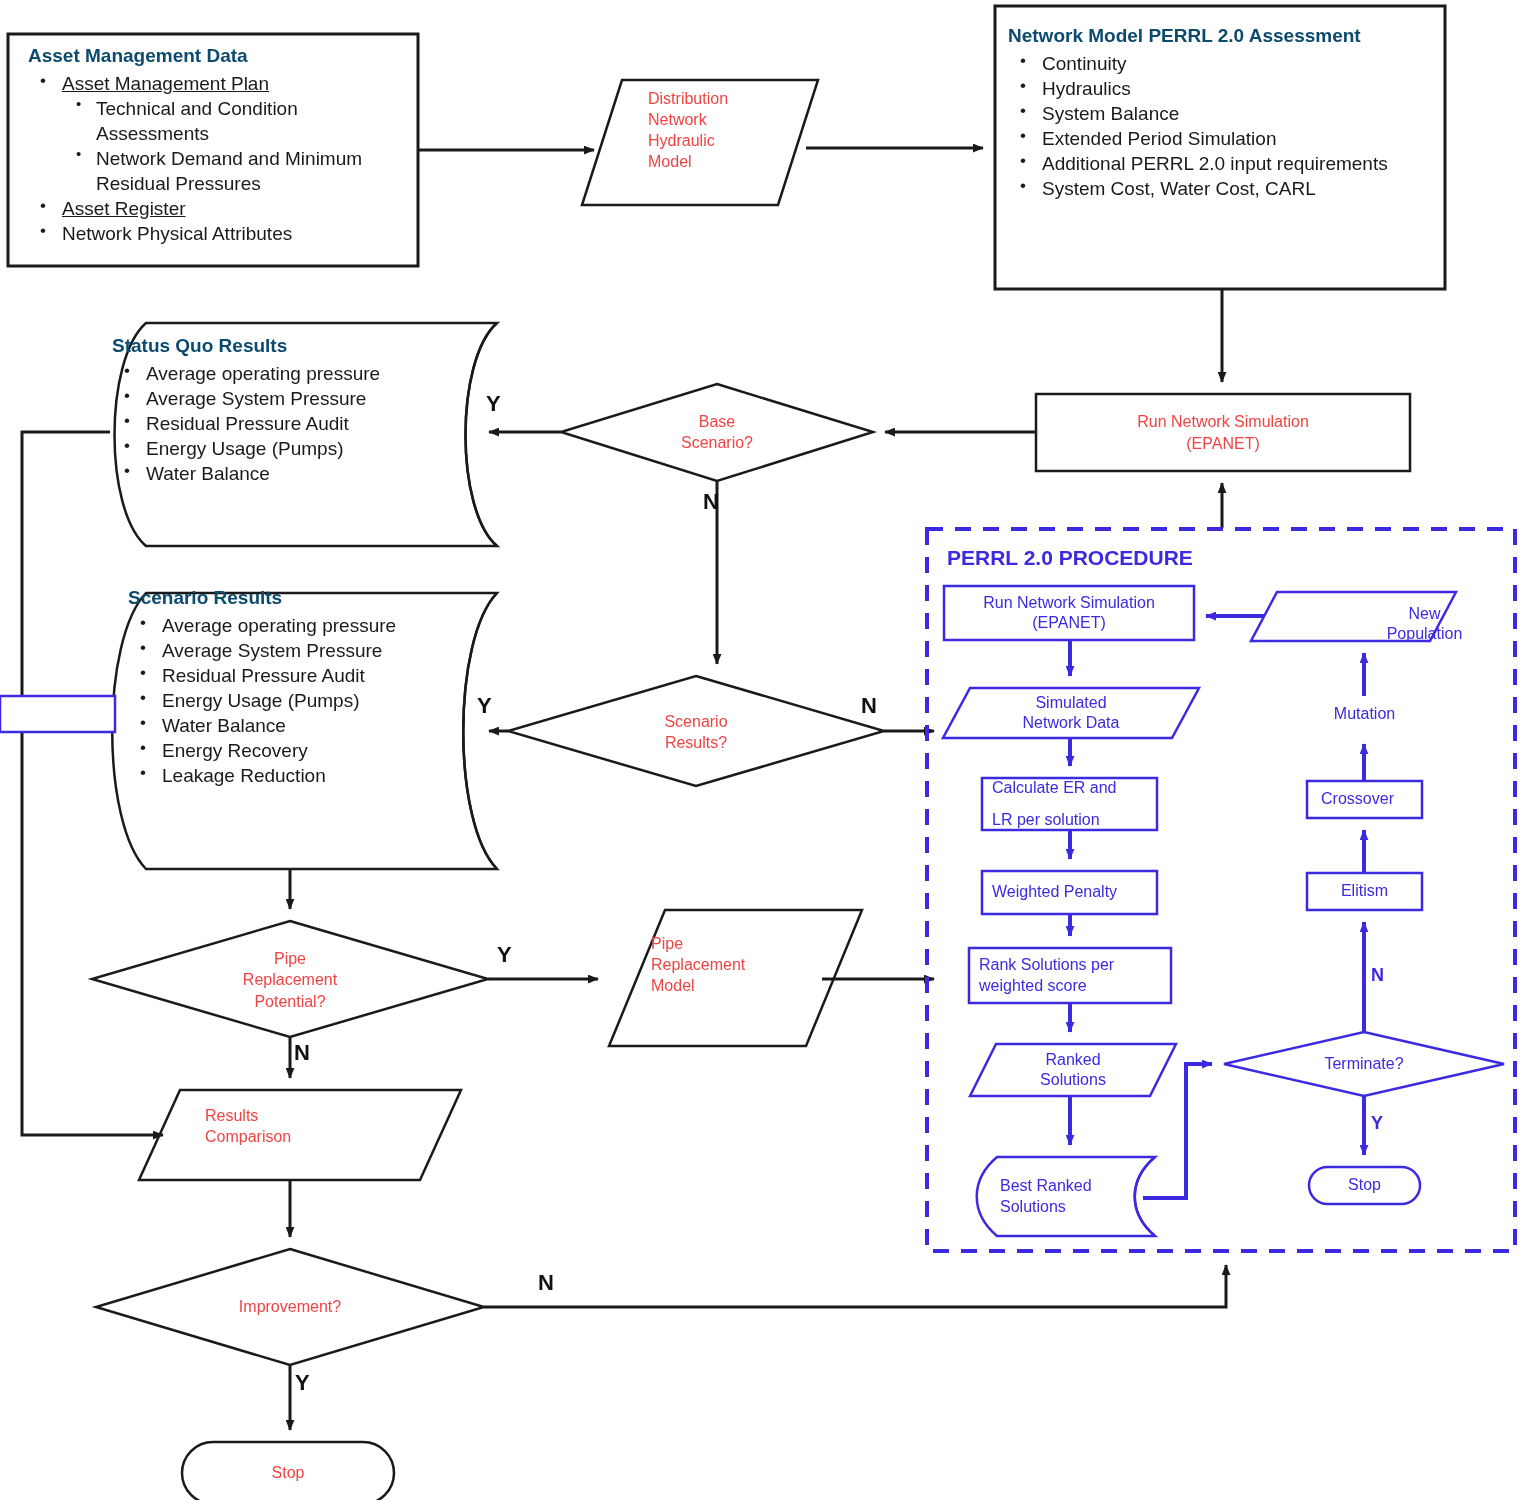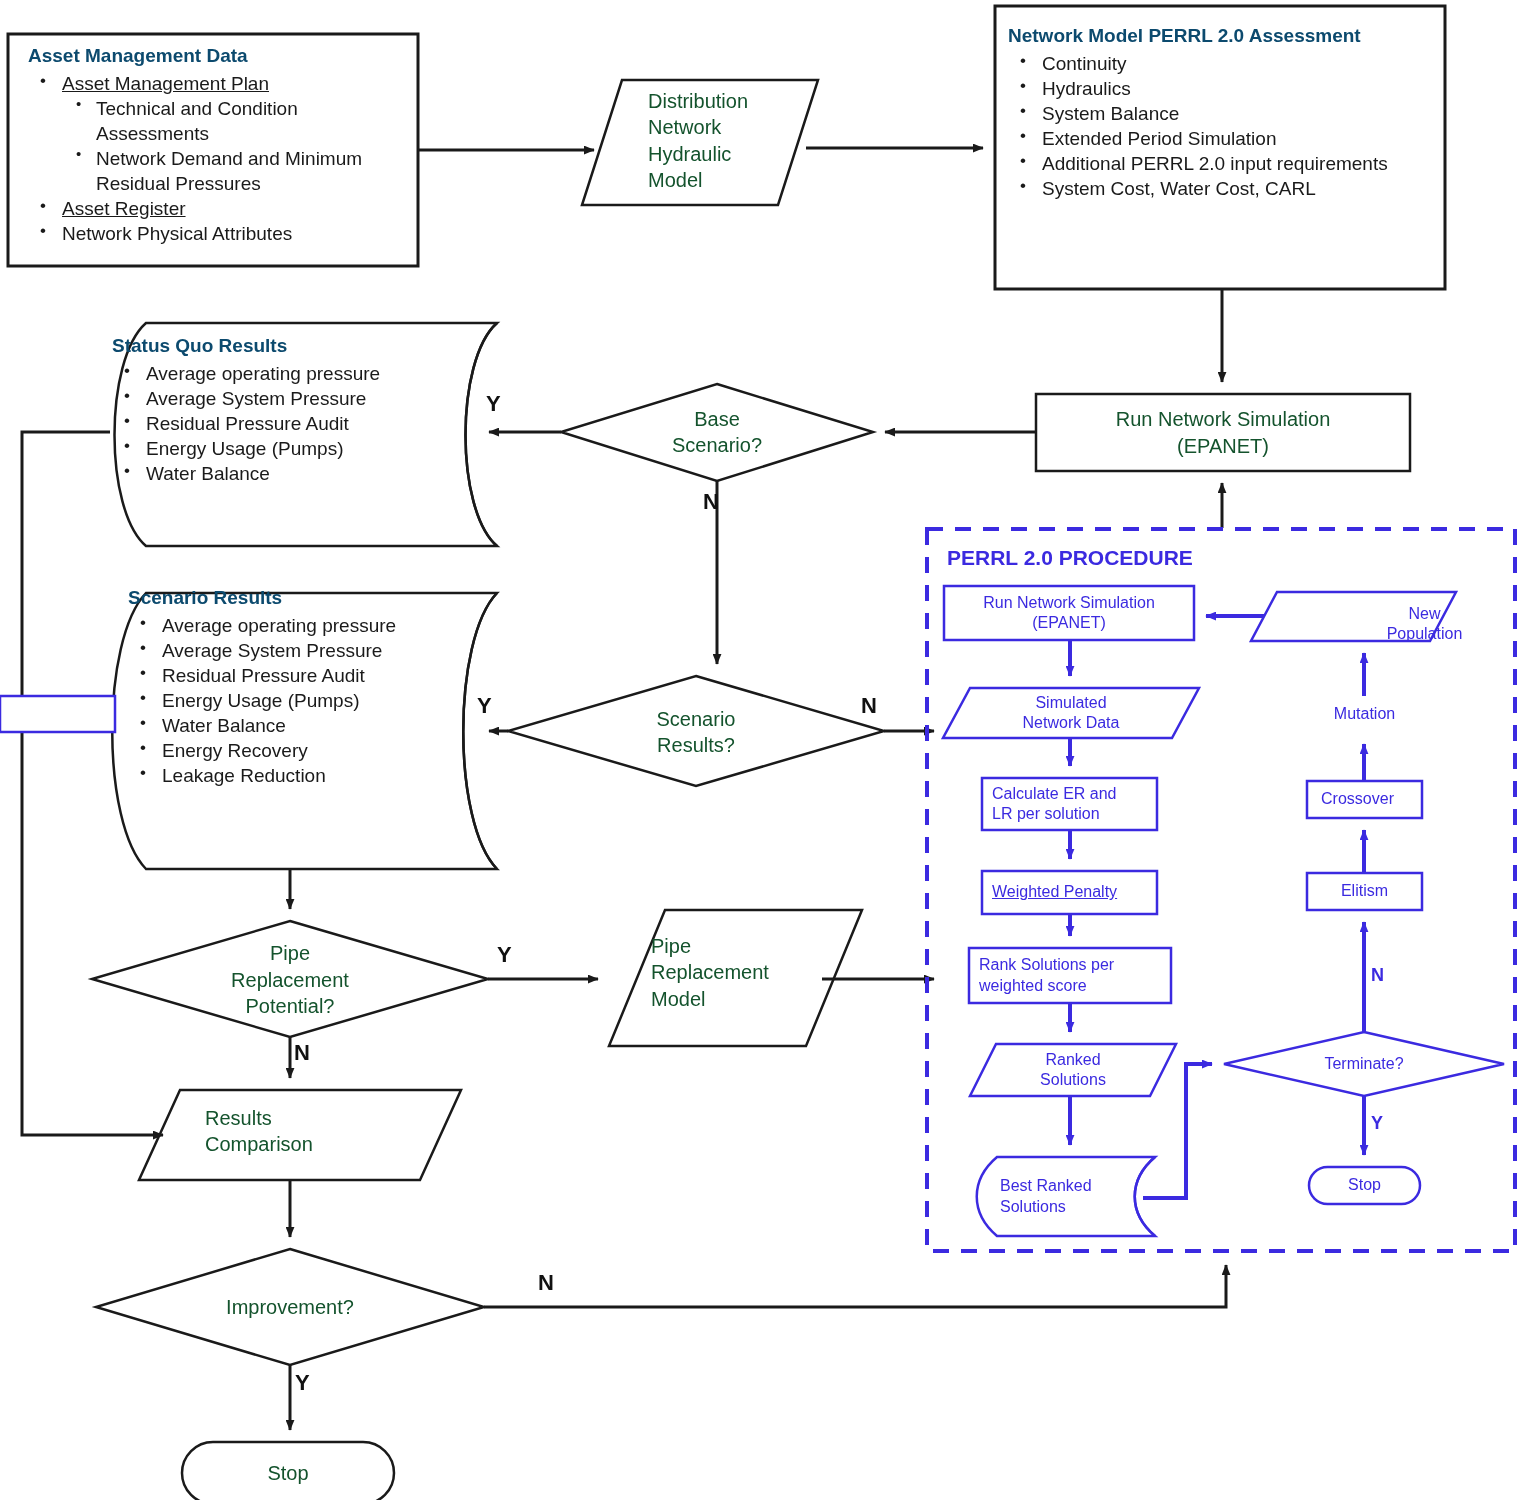--- a/index.html
+++ b/index.html
@@ -15,21 +15,21 @@
   ul.bl2{list-style:none;margin:0;padding:0;}
   ul.bl2 > li{position:relative;padding-left:34px;line-height:1.32;}
   ul.bl2 > li:before{content:"\2022";position:absolute;left:14px;top:-2px;font-size:15px;}
   .u{text-decoration:underline;}
   .ctr{display:flex;align-items:center;justify-content:center;text-align:center;}
   .lft{display:flex;align-items:center;justify-content:flex-start;text-align:left;}
   .bluetxt{color:#3b2ae0;font-size:16px;line-height:1.28;}
   .blueHead{color:#3b2ae0;font-weight:bold;font-size:21px;}
   .yn{position:absolute;font-weight:bold;font-size:22px;color:#111;}
   .ynb{position:absolute;font-weight:bold;font-size:18px;color:#3b2ae0;}
-  .plain{font-size:20px;color:#14532d;line-height:1.32;}
+  .plain{font-size:16px;color:#ef4444;line-height:1.32;}
 </style>
 </head>
 <body>
 
 <div id="stage">
 
 <svg viewBox="0 0 1526 1500">
   <defs>
     <marker id="ah" markerWidth="11" markerHeight="9" refX="10.2" refY="4.5" orient="auto" markerUnits="userSpaceOnUse">
       <path d="M0,0 L11,4.5 L0,9 z" fill="#1a1a1a"></path>
@@ -210,26 +210,26 @@
 <div class="nodeText bluetxt ctr" style="left:944px;top:586px;width:250px;height:54px;flex-direction:column;">
   <div>Run  Network Simulation</div>
   <div>(EPANET)</div>
 </div>
 
 <div class="nodeText bluetxt ctr" style="left:951px;top:688px;width:240px;height:50px;flex-direction:column;">
   <div>Simulated</div>
   <div>Network Data</div>
 </div>
 
-<div class="nodeText bluetxt lft" style="left:992px;top:778px;width:165px;height:52px;flex-direction:column;align-items:flex-start;justify-content:center;">
+<div class="nodeText bluetxt lft" style="left:992px;top:778px;width:165px;height:52px;flex-direction:column;align-items:flex-start;justify-content:space-between;">
   <div>Calculate ER and</div>
   <div>LR per solution</div>
 </div>
 
-<div class="nodeText bluetxt lft" style="left:992px;top:871px;width:165px;height:43px;text-decoration:underline;">Weighted Penalty</div>
+<div class="nodeText bluetxt lft" style="left:992px;top:871px;width:165px;height:43px;">Weighted Penalty</div>
 
 <div class="nodeText bluetxt lft" style="left:979px;top:948px;width:192px;height:55px;flex-direction:column;align-items:flex-start;justify-content:center;">
   <div>Rank Solutions per</div>
   <div>weighted score</div>
 </div>
 
 <div class="nodeText bluetxt ctr" style="left:978px;top:1044px;width:190px;height:52px;flex-direction:column;">
   <div>Ranked</div>
   <div>Solutions</div>
 </div>

